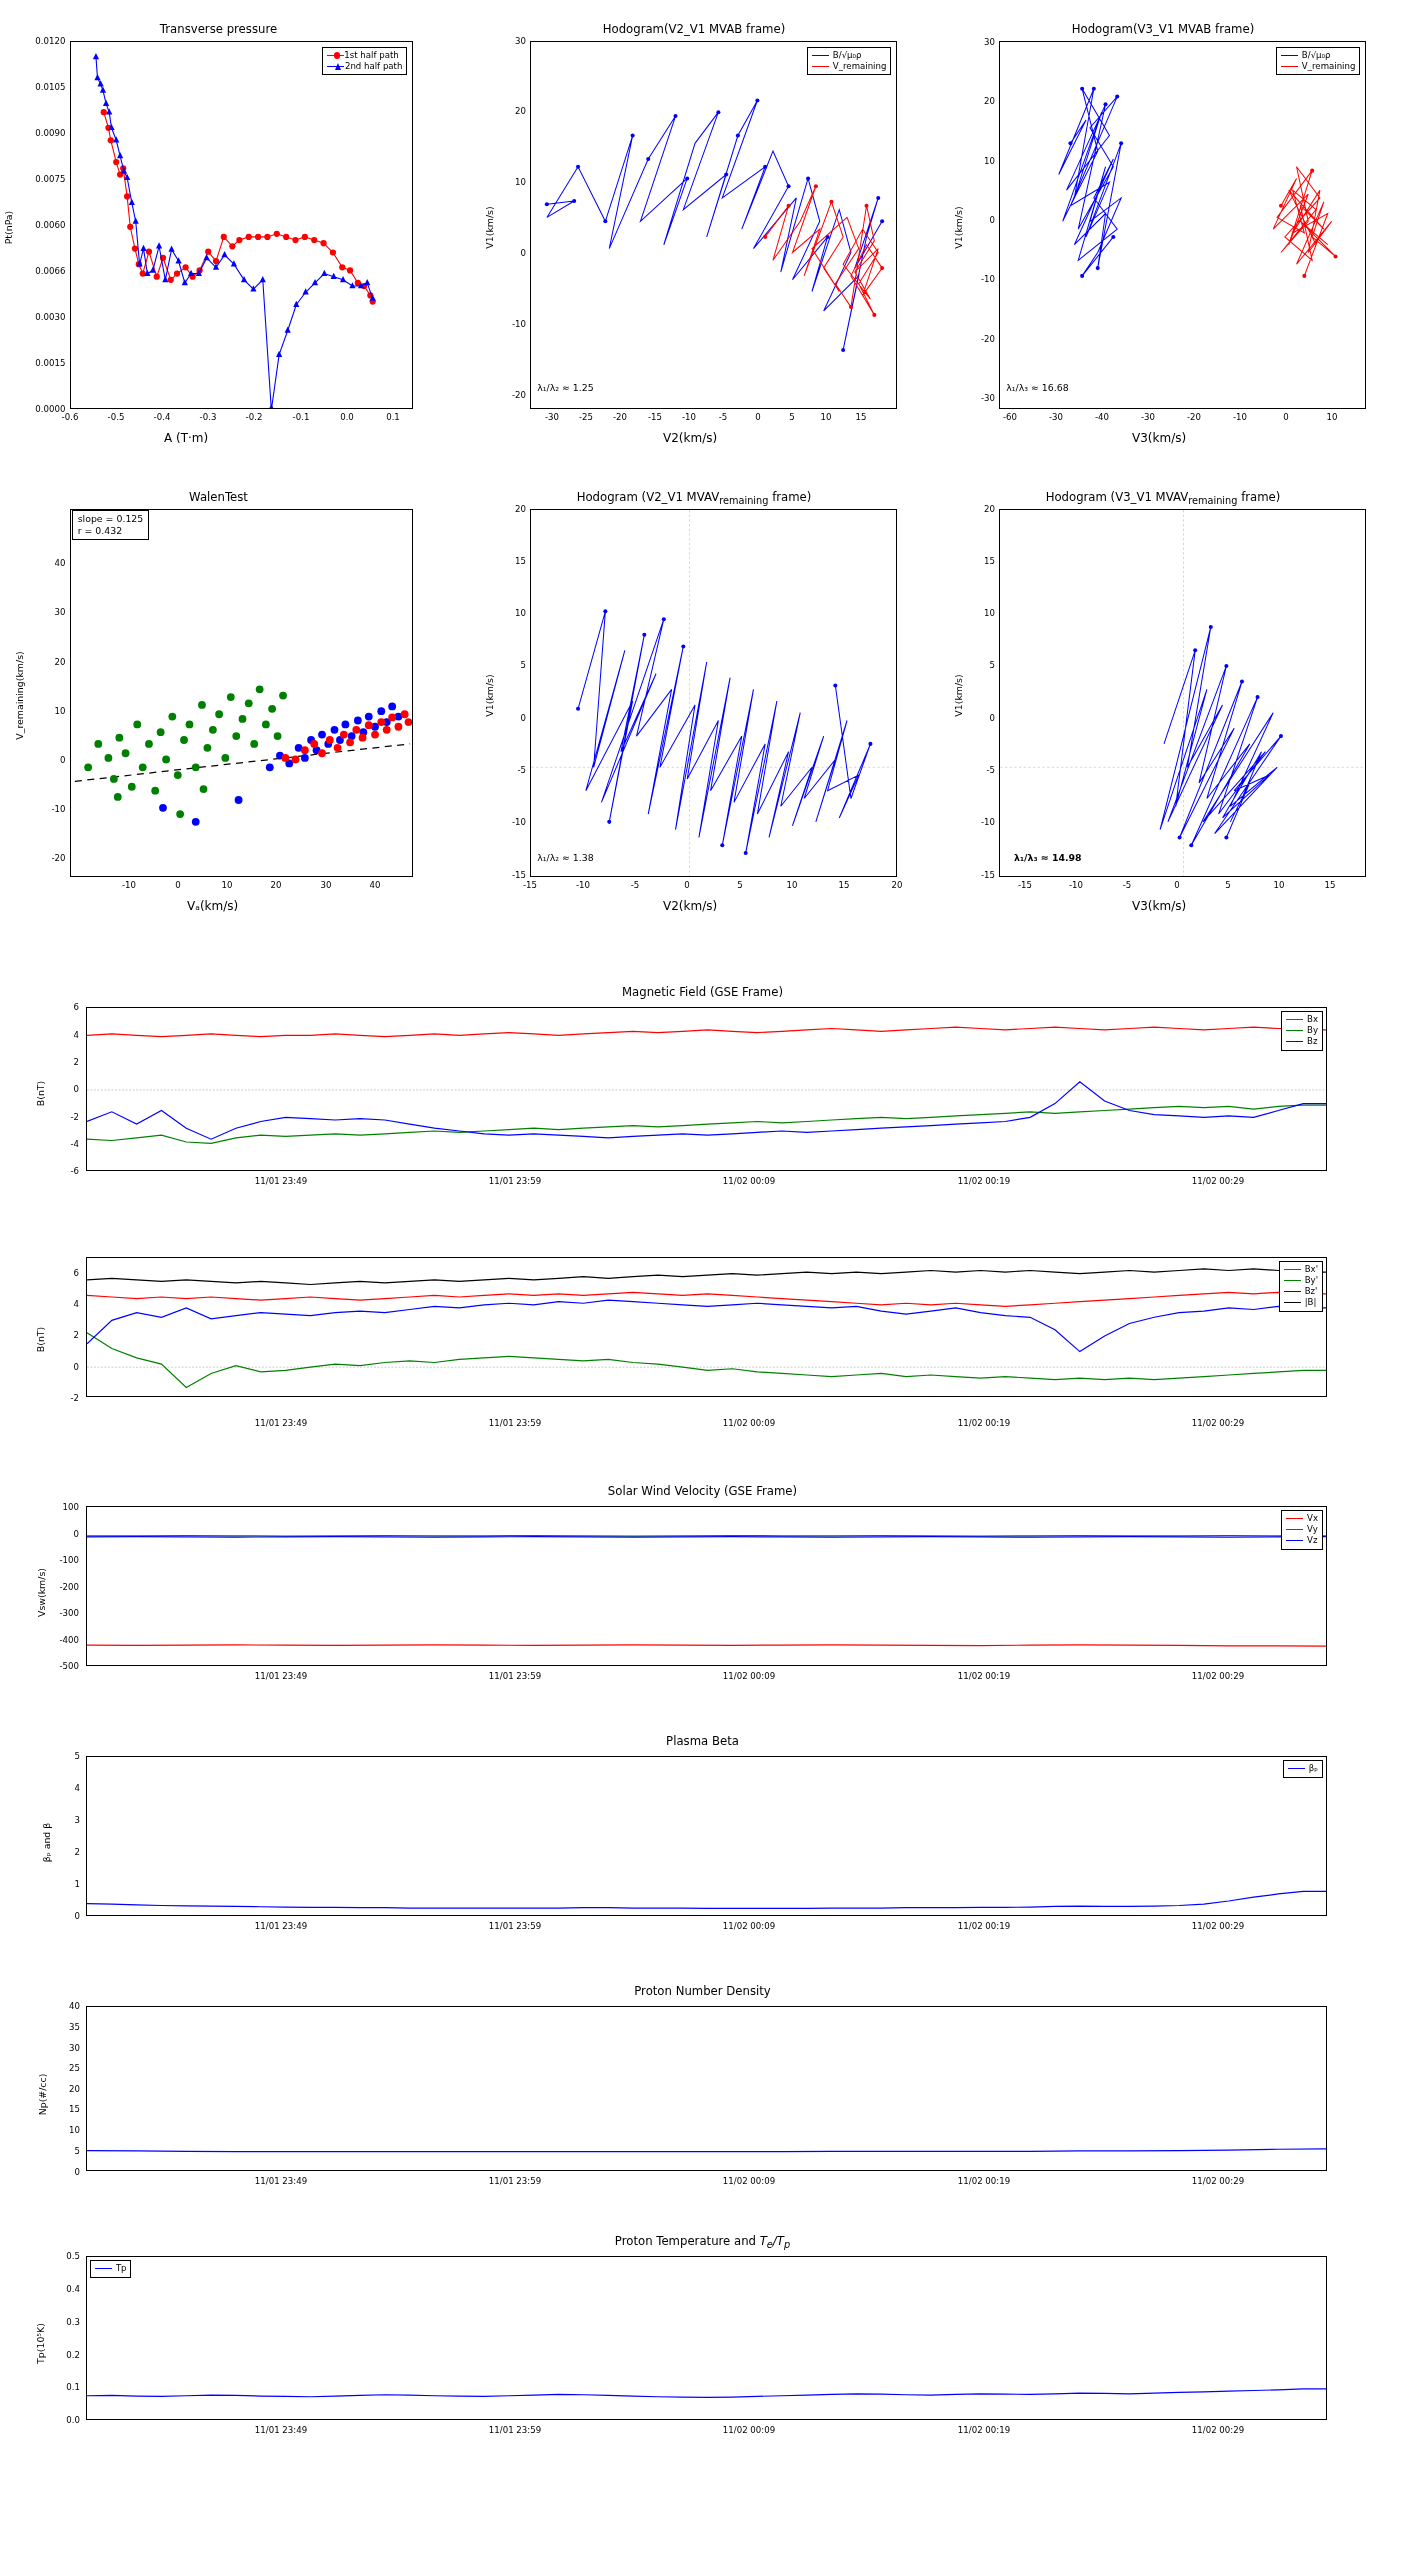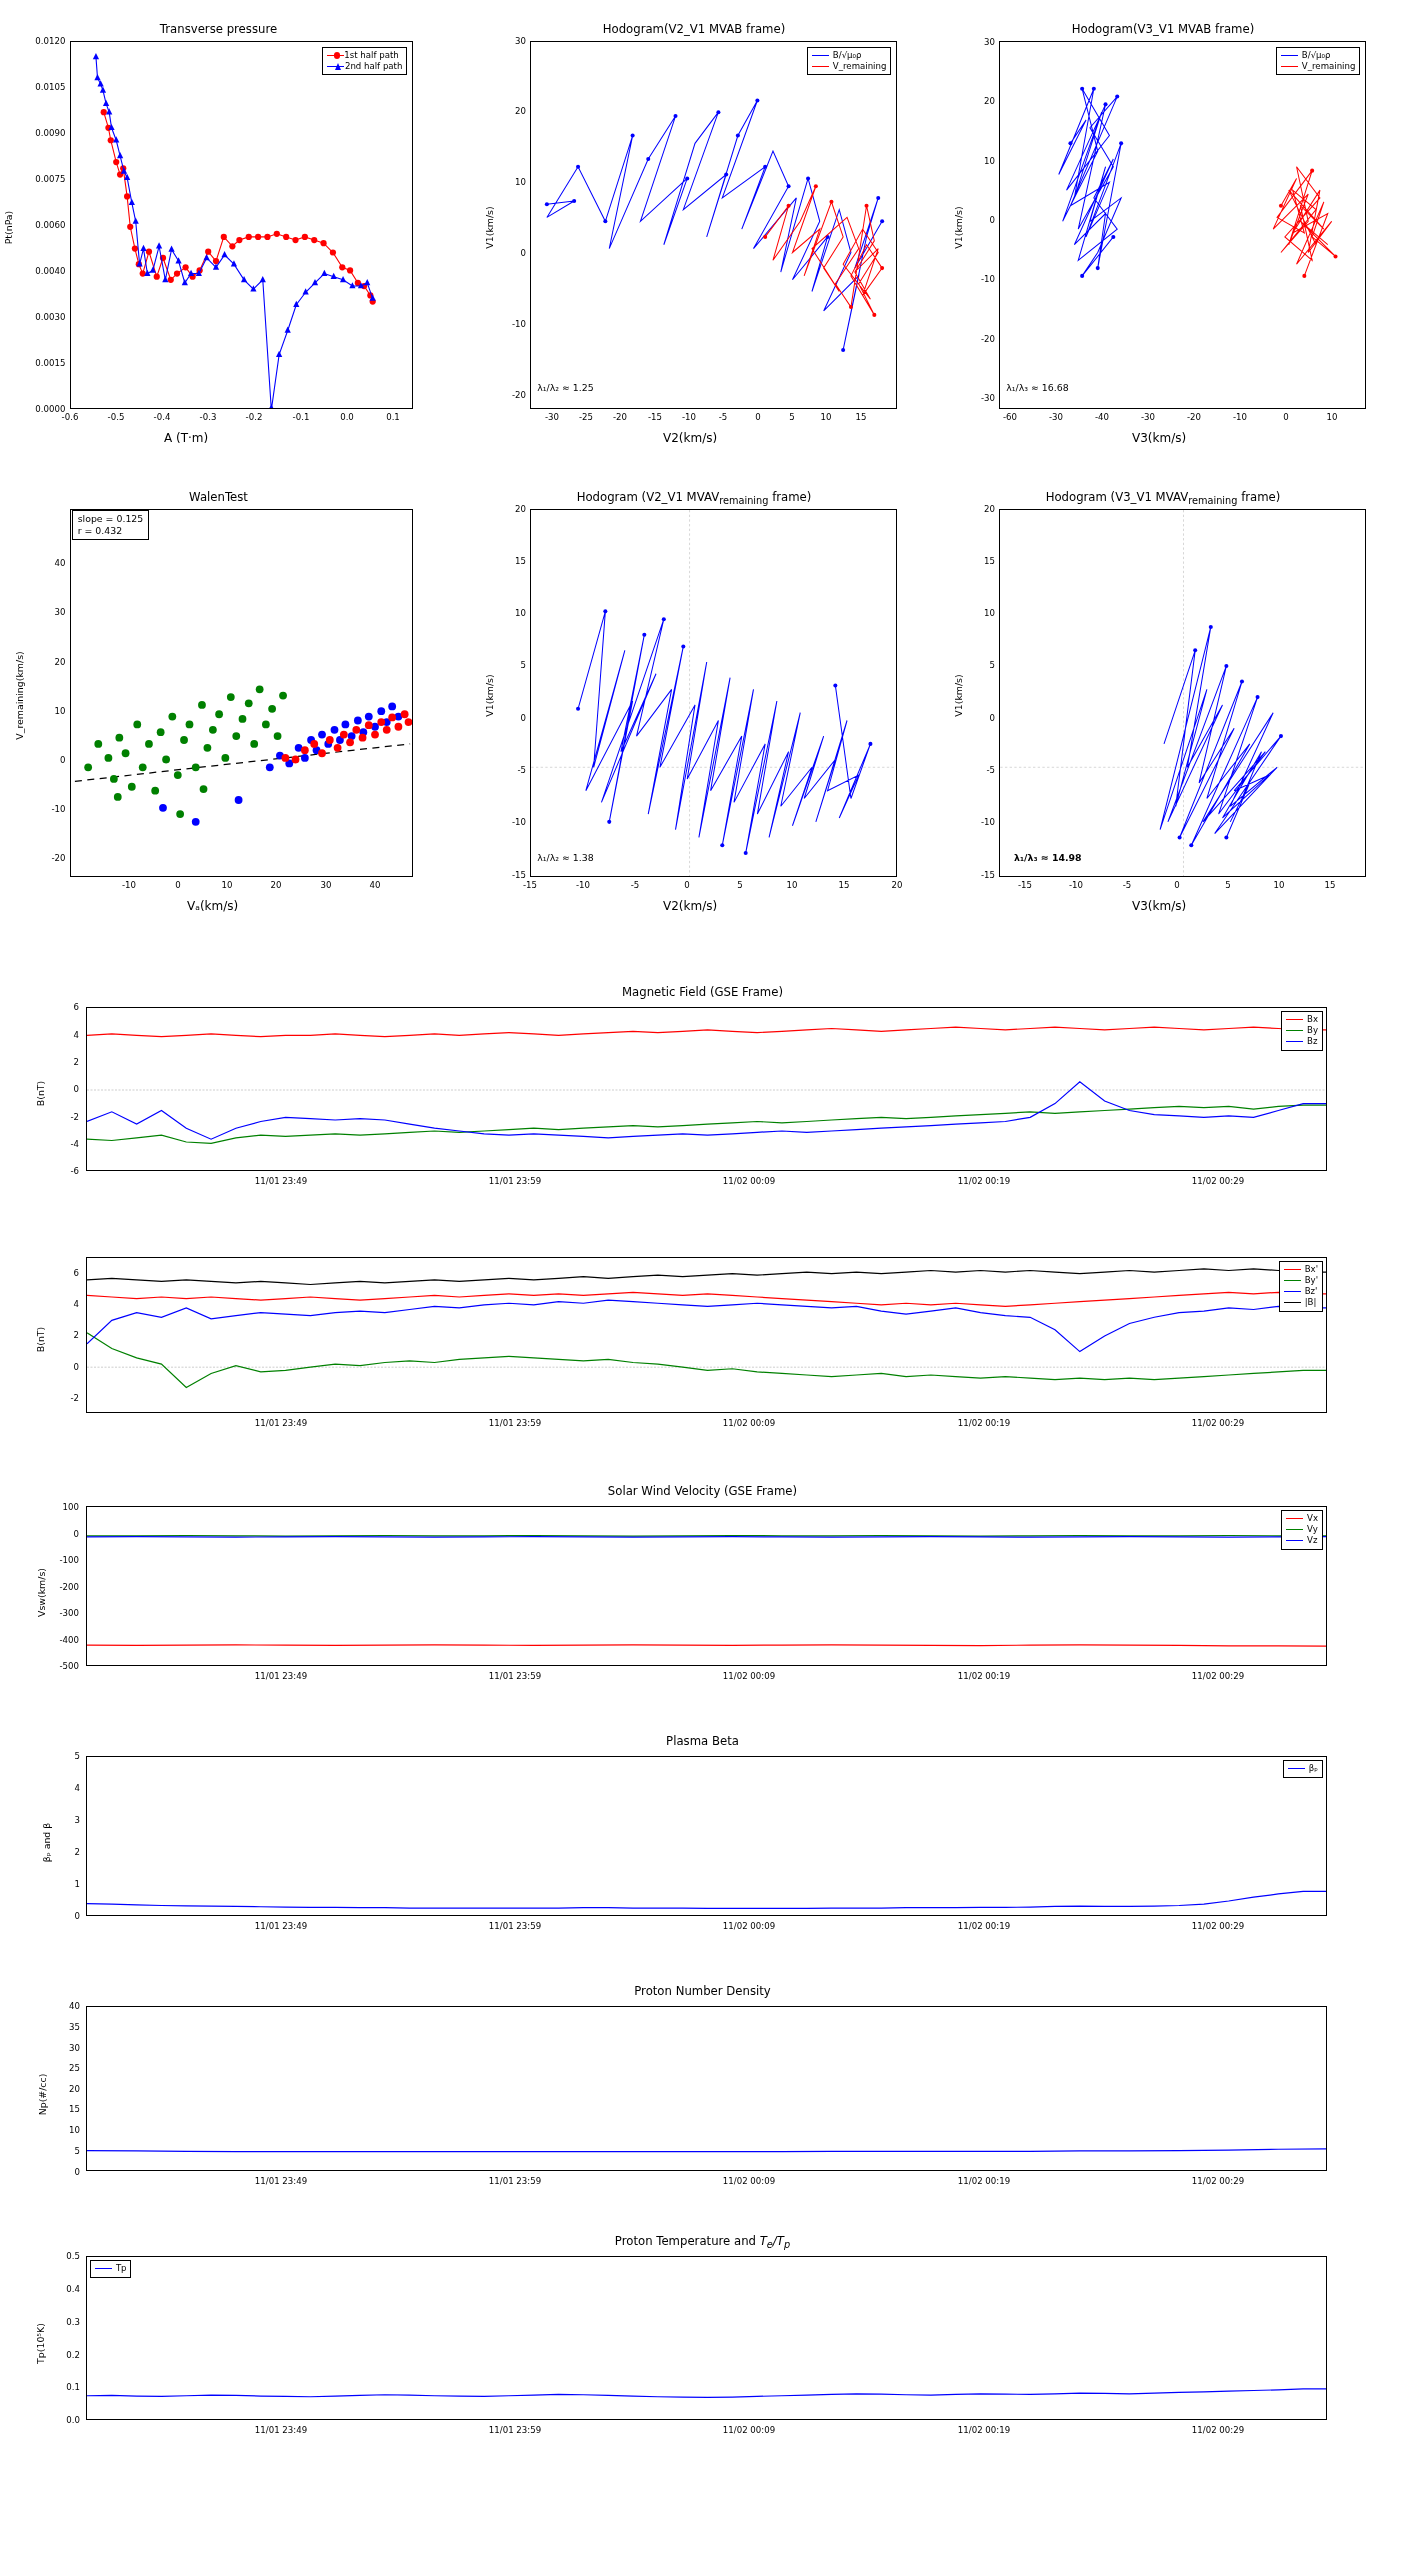--- a/index.html
+++ b/index.html
@@ -143,21 +143,21 @@
     <div class="tick tickx" style="left:116px;top:412px;">-0.5</div>
     <div class="tick tickx" style="left:162px;top:412px;">-0.4</div>
     <div class="tick tickx" style="left:208px;top:412px;">-0.3</div>
     <div class="tick tickx" style="left:254px;top:412px;">-0.2</div>
     <div class="tick tickx" style="left:301px;top:412px;">-0.1</div>
     <div class="tick tickx" style="left:347px;top:412px;">0.0</div>
     <div class="tick tickx" style="left:393px;top:412px;">0.1</div>
     <div class="tick ticky" style="left:23.4px;top:409px;width:42px;">0.0000</div>
     <div class="tick ticky" style="left:23.4px;top:363px;width:42px;">0.0015</div>
     <div class="tick ticky" style="left:23.4px;top:317px;width:42px;">0.0030</div>
-    <div class="tick ticky" style="left:23.4px;top:271px;width:42px;">0.0040</div>
+    <div class="tick ticky" style="left:23.4px;top:271px;width:42px;">0.0066</div>
     <div class="tick ticky" style="left:23.4px;top:225px;width:42px;">0.0060</div>
     <div class="tick ticky" style="left:23.4px;top:179px;width:42px;">0.0075</div>
     <div class="tick ticky" style="left:23.4px;top:133px;width:42px;">0.0090</div>
     <div class="tick ticky" style="left:23.4px;top:87px;width:42px;">0.0105</div>
     <div class="tick ticky" style="left:23.4px;top:41px;width:42px;">0.0120</div>
   </div>
 
   <div class="panel" style="left:468px;top:0;width:468px;height:445px;">
     <div class="title" style="top:22px;left:31px;width:390px;">Hodogram(V2_V1 MVAB frame)</div>
     <div class="axes" style="left:62px;top:41px;width:367px;height:368px;">
@@ -511,21 +511,21 @@
     <div class="tick ticky" style="left:42px;top:59px;width:37px;">4</div>
     <div class="tick ticky" style="left:42px;top:31px;width:37px;">6</div>
     <div class="tick tickx" style="left:281px;top:200px;">11/01 23:49</div>
     <div class="tick tickx" style="left:515px;top:200px;">11/01 23:59</div>
     <div class="tick tickx" style="left:749px;top:200px;">11/02 00:09</div>
     <div class="tick tickx" style="left:984px;top:200px;">11/02 00:19</div>
     <div class="tick tickx" style="left:1218px;top:200px;">11/02 00:29</div>
   </div>
 
   <div class="panel" style="left:0;top:1226px;width:1405px;height:234px;">
-    <div class="axes" style="left:86px;top:31px;width:1241px;height:156px;">
+    <div class="axes" style="left:86px;top:31px;width:1241px;height:140px;">
       <svg width="1241" height="156" viewBox="0 0 100 100" preserveAspectRatio="none">
         <line x1="0" y1="70" x2="100" y2="70" stroke="#808080" stroke-width="0.4" stroke-dasharray="2,1.5" vector-effect="non-scaling-stroke"></line>
         <polyline fill="none" stroke="#000000" stroke-width="1.2" vector-effect="non-scaling-stroke" points="0,14 2,13 4,14 6,15 8,14 10,15 12,16 14,15 16,16 18,17 20,16 22,15 24,16 26,15 28,14 30,15 32,14 34,13 36,14 38,13 40,12 42,13 44,12 46,11 48,12 50,11 52,10 54,11 56,10 58,9 60,10 62,9 64,10 66,9 68,8 70,9 72,8 74,9 76,8 78,9 80,10 82,9 84,8 86,9 88,8 90,7 92,8 94,7 96,8 98,9 100,9"></polyline>
         <polyline fill="none" stroke="#ff0000" stroke-width="1.2" vector-effect="non-scaling-stroke" points="0,24 2,25 4,26 6,25 8,26 10,25 12,26 14,27 16,26 18,25 20,26 22,27 24,26 26,25 28,24 30,25 32,24 34,23 36,24 38,23 40,24 42,23 44,22 46,23 48,24 50,23 52,24 54,25 56,26 58,27 60,28 62,29 64,30 66,29 68,30 70,29 72,30 74,31 76,30 78,29 80,28 82,27 84,26 86,25 88,24 90,23 92,22 94,23 96,22 98,23 100,23"></polyline>
         <polyline fill="none" stroke="#008000" stroke-width="1.2" vector-effect="non-scaling-stroke" points="0,48 2,58 4,64 6,68 8,83 10,74 12,69 14,73 16,72 18,70 20,68 22,69 24,67 26,66 28,67 30,65 32,64 34,63 36,64 38,65 40,66 42,65 44,67 46,68 48,70 50,72 52,71 54,73 56,74 58,75 60,76 62,75 64,74 66,76 68,75 70,76 72,77 74,76 76,77 78,78 80,77 82,78 84,77 86,78 88,77 90,76 92,75 94,74 96,73 98,72 100,72"></polyline>
         <polyline fill="none" stroke="#0000ff" stroke-width="1.2" vector-effect="non-scaling-stroke" points="0,55 2,40 4,35 6,38 8,32 10,39 12,37 14,35 16,36 18,37 20,35 22,34 24,35 26,33 28,31 30,32 32,30 34,29 36,30 38,28 40,29 42,27 44,28 46,29 48,30 50,31 52,30 54,29 56,30 58,31 60,32 62,31 64,34 66,36 68,34 70,32 72,35 74,37 76,38 78,46 80,60 82,50 84,42 86,38 88,35 90,34 92,32 94,33 96,31 98,32 100,32"></polyline>
       </svg>
       <div class="legend" style="right:3.1px;top:3.1px;">
         <div class="row">
             <span class="lg-line" style="border-top-color:#ff0000"></span>

